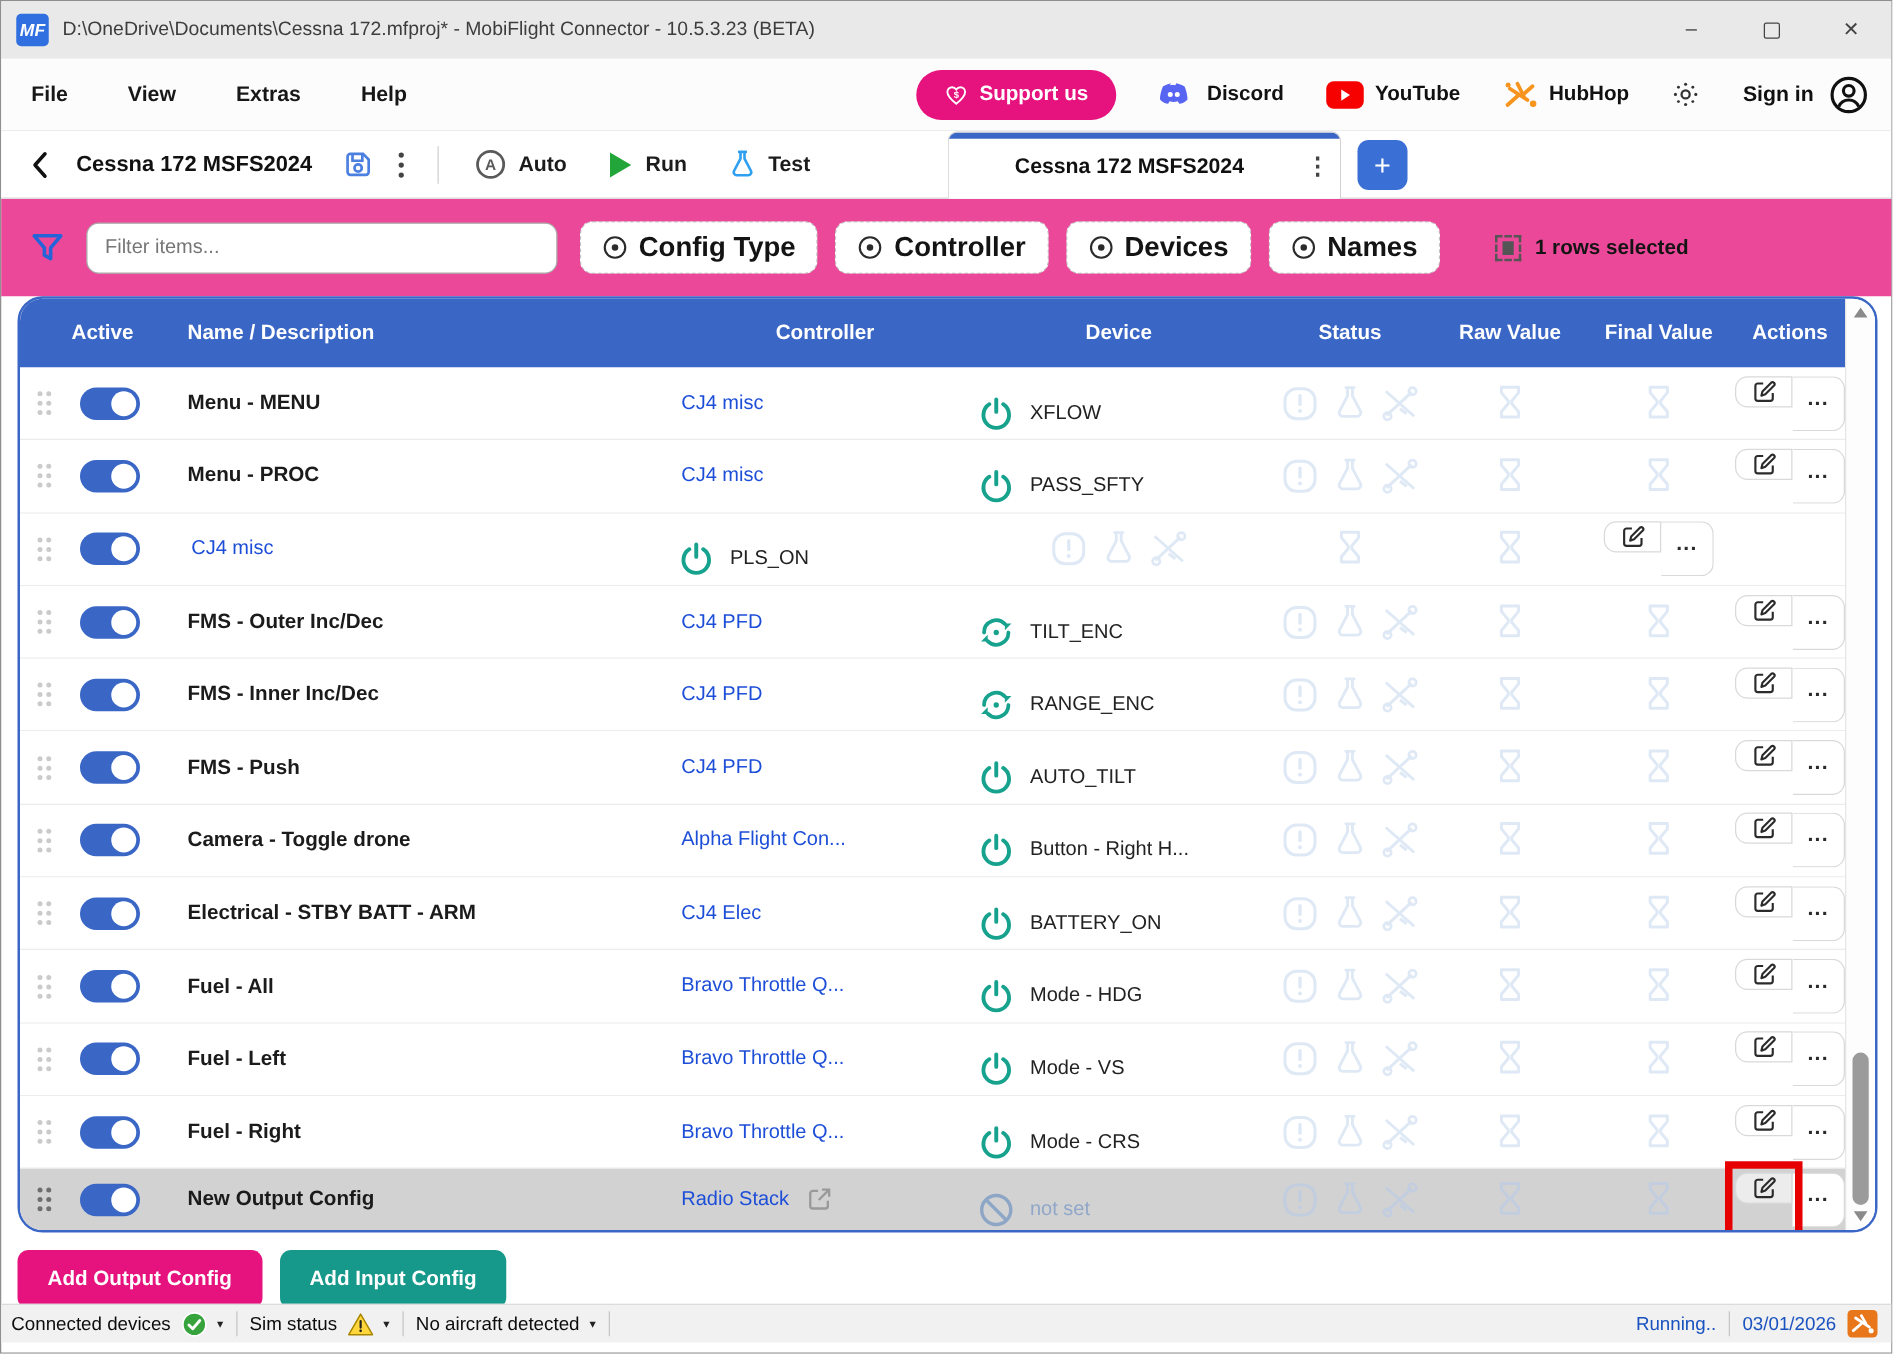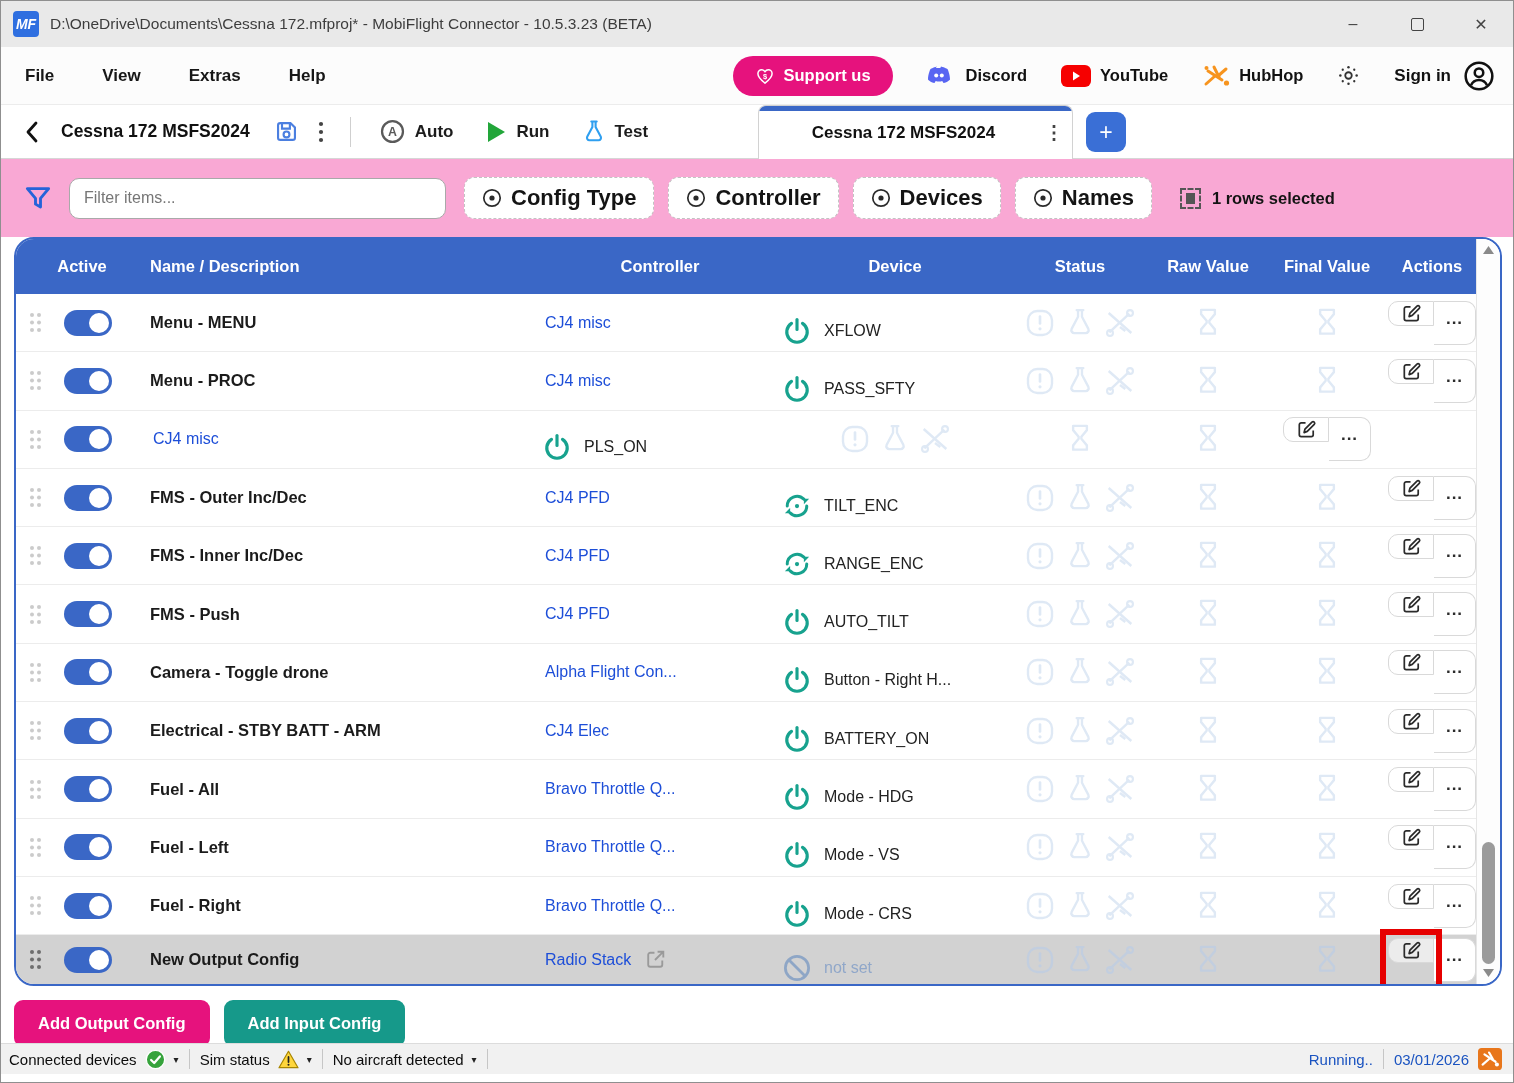--- a/index.html
+++ b/index.html
@@ -31,26 +31,26 @@
   .tool-icon-btn { display:flex; align-items:center; justify-content:center; width:34px; height:38px; cursor:pointer; }
   .v-sep { width:1px; height:30px; background:#cfcfcf; margin:0 12px; }
   .tool-btn { display:flex; align-items:center; gap:9px; font-size:17px; font-weight:bold; color:#1c1c1c; margin:0 16px; cursor:pointer; }
   .tab { position:absolute; left:757px; top:0; width:315px; height:54px; background:#fff; border:1px solid #d2d2d2; border-bottom:none; border-radius:8px 8px 0 0; display:flex; align-items:center; overflow:hidden; }
   .tab::before { content:""; position:absolute; top:0; left:0; right:0; height:5px; background:var(--accent); border-radius:8px 8px 0 0; }
   .tab-label { flex:1; text-align:center; font-size:17px; font-weight:bold; color:#111; padding-left:12px; }
   .tab-kebab { width:36px; text-align:center; font-size:19px; font-weight:bold; color:#444; cursor:pointer; }
   .add-tab-btn { position:absolute; left:1085px; top:7px; width:40px; height:40px; background:#3a6fd6; border:none; border-radius:9px; color:#fff; font-size:23px; line-height:1; cursor:pointer; }
 
   
-  .filterbar { height:78px; display:flex; align-items:center; padding-left:22px; flex:none; background:#f9a8d4; }
+  .filterbar { height:78px; display:flex; align-items:center; padding-left:22px; flex:none; background:#ec4899; }
   .filter-input { width:377px; height:41px; border:1px solid #a9a9a9; border-radius:10px; margin-left:16px; padding:0 14px; font-size:16px; font-family:inherit; color:#333; }
   .filter-input::placeholder { color:#767676; }
   .pill { display:flex; align-items:center; gap:9px; height:42px; border:1.6px dashed #c3c3c3; border-radius:10px; background:#fff; padding:0 17px; font-size:22px; font-weight:bold; color:#141414; margin-left:14px; cursor:pointer; font-family:inherit; }
   .pill:first-of-type { margin-left:18px; }
-  .rows-selected { display:flex; align-items:center; gap:11px; margin-left:28px; font-size:16.5px; font-weight:bold; color:#141414; }
+  .rows-selected { display:flex; align-items:center; gap:11px; margin-left:44px; font-size:16.5px; font-weight:bold; color:#141414; }
   .sel-icon { width:21px; height:21px; border:2px dashed #555; display:flex; align-items:center; justify-content:center; }
   .sel-icon i { display:block; width:9px; height:11px; background:#555; }
 
   
   .table-wrap { width:1488px; height:749px; margin-left:13px; border:2px solid var(--accent); border-radius:20px; overflow:hidden; display:flex; flex:none; background:#fff; }
   .table-main { width:1460px; display:flex; flex-direction:column; }
   .thead { height:55px; background:var(--accent); display:grid; grid-template-columns:132px 392px 240px 230px 140px 116px 122px 1fr; align-items:center; color:#fff; font-size:16.5px; font-weight:bold; flex:none; }
   .th { text-align:center; }
   .th.left { text-align:left; padding-left:2px; }
   .tbody { flex:1; display:flex; flex-direction:column; }

